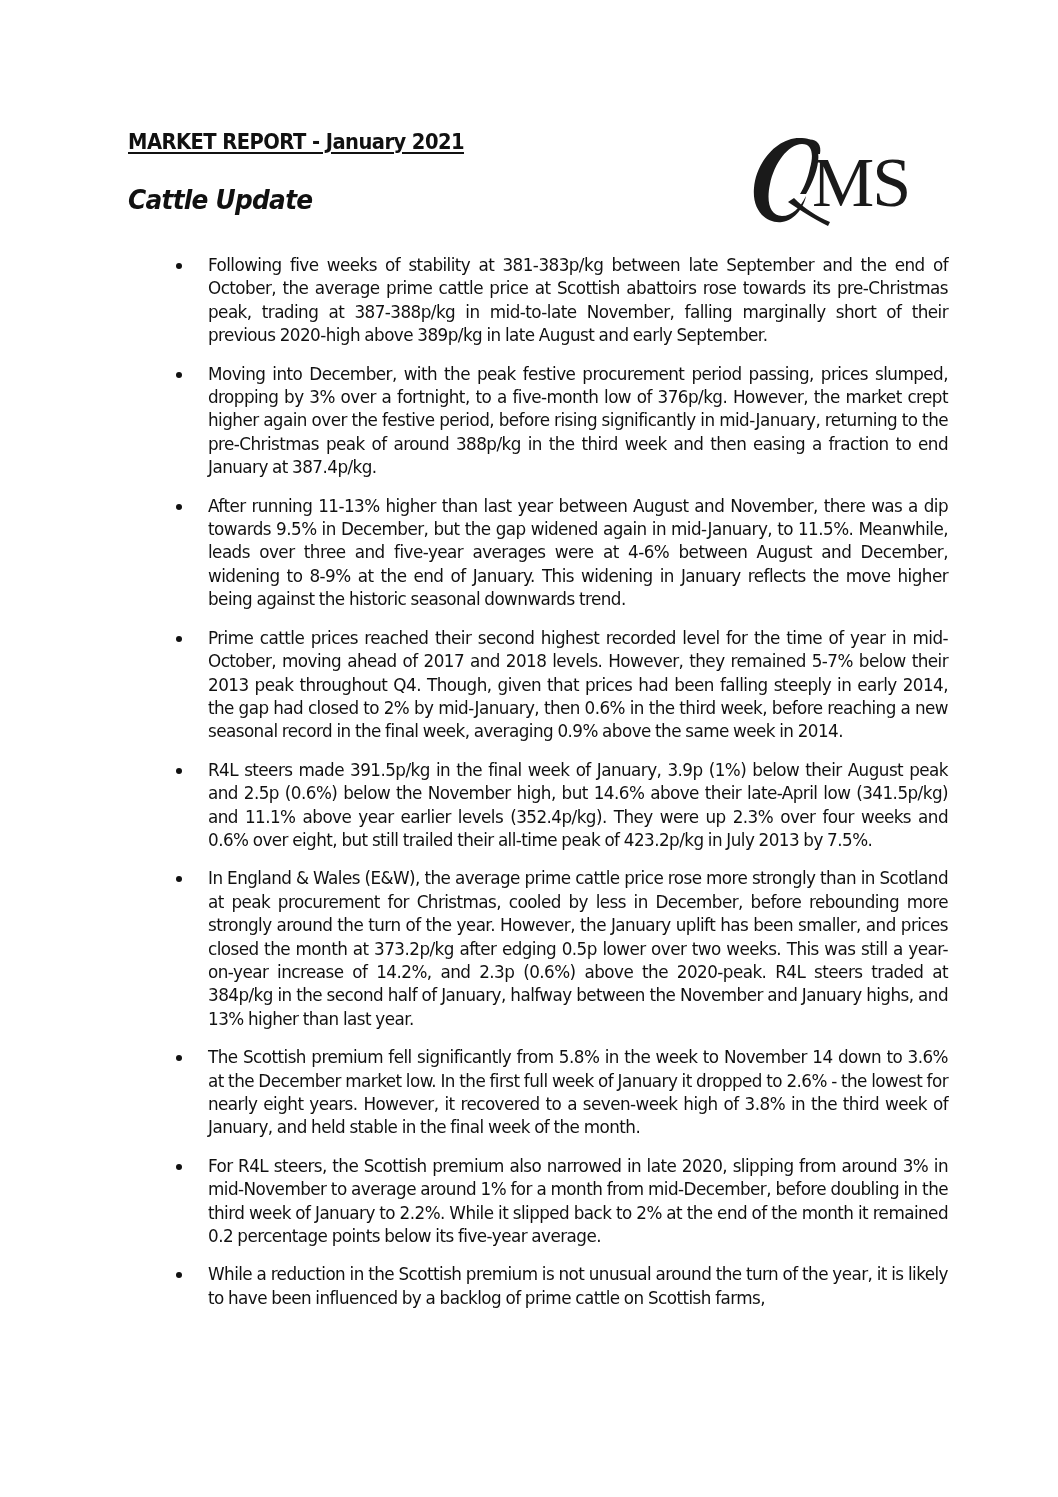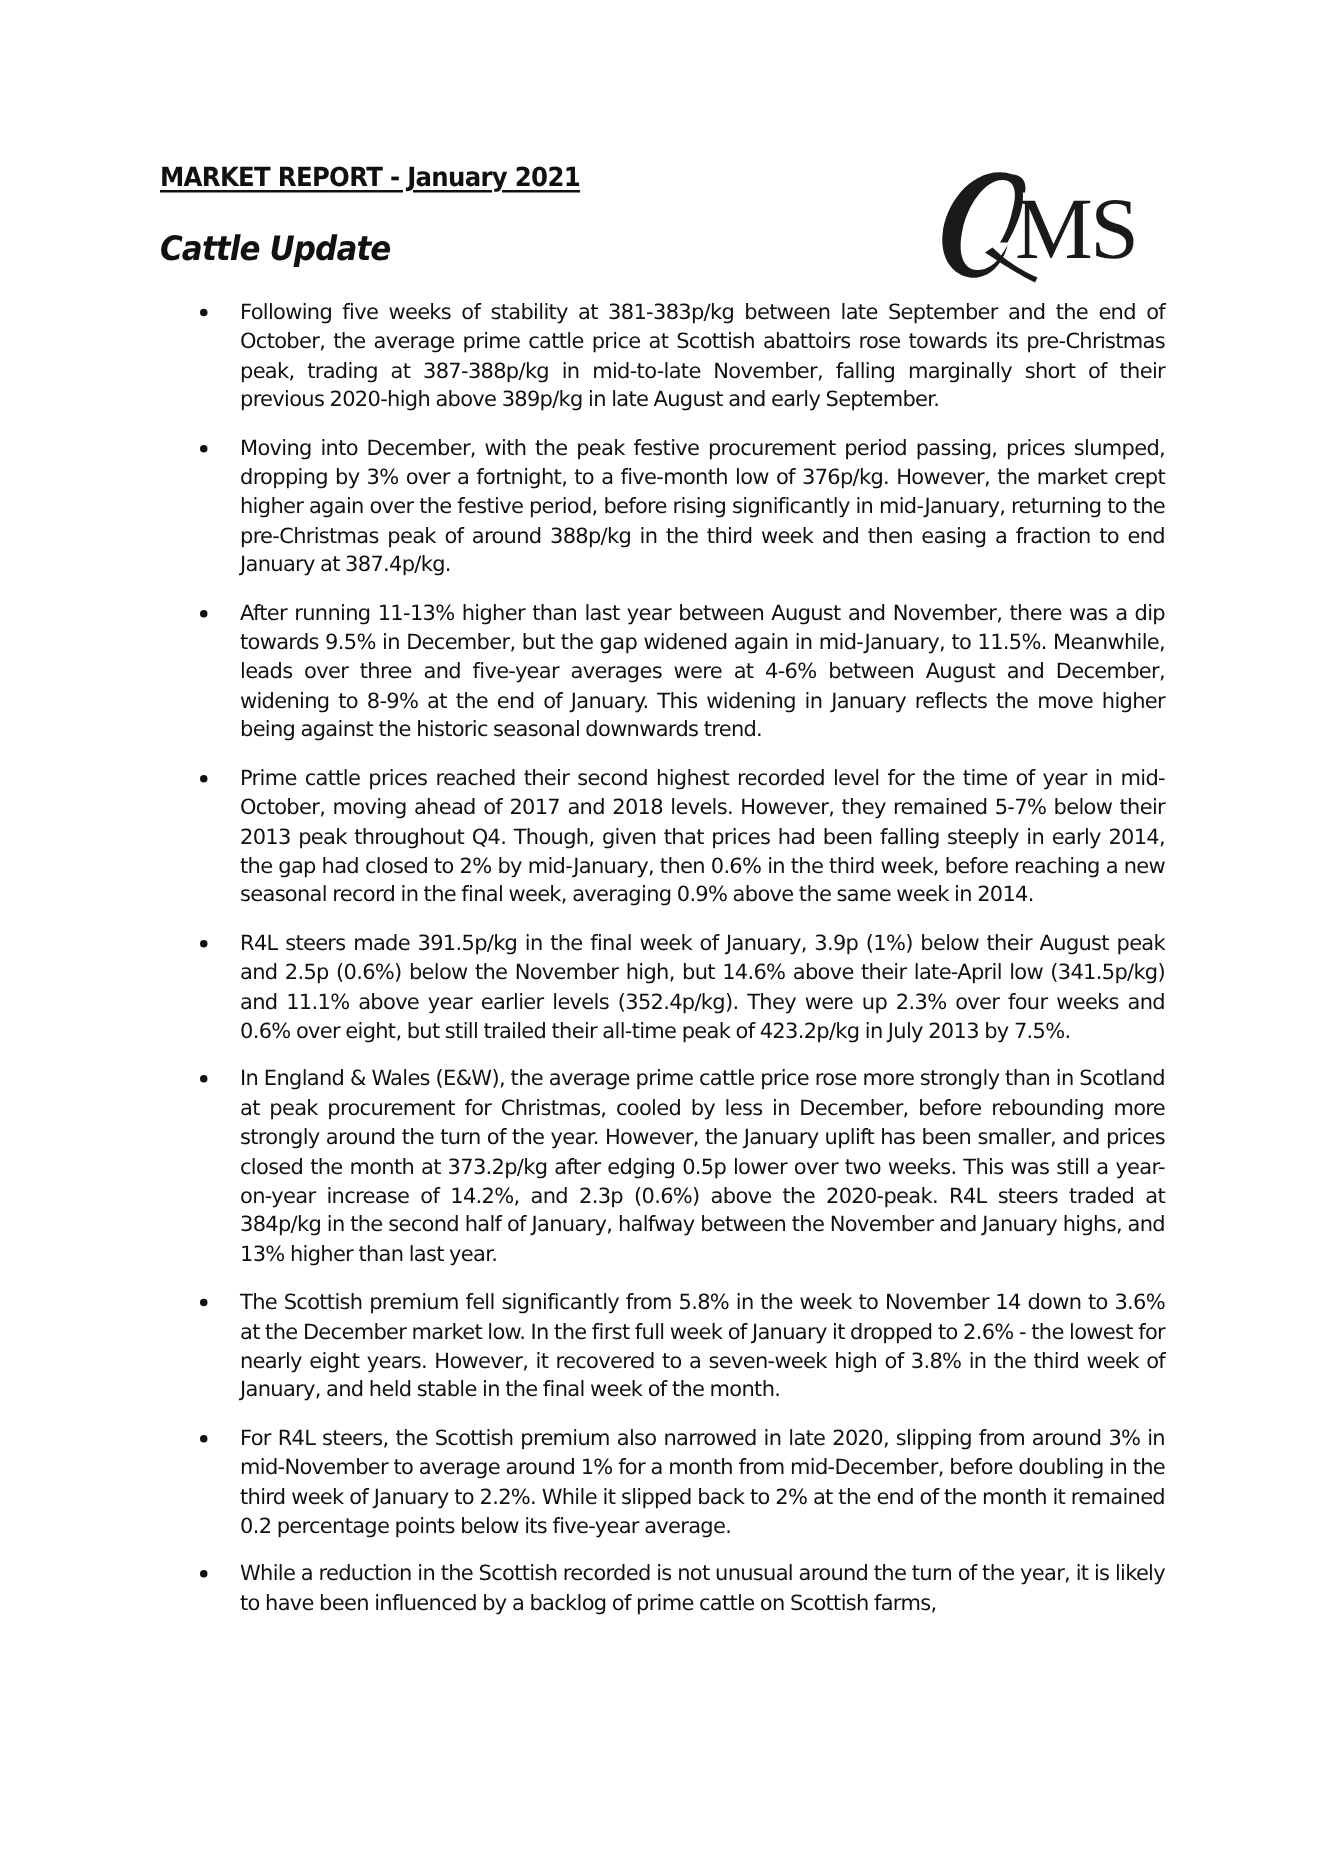--- a/index.html
+++ b/index.html
@@ -54,21 +54,21 @@
       left: 748px;
       top: 132px;
       width: 190px;
       height: 96px;
     }
     .bullets {
       position: absolute;
       left: 160px;
       top: 238px;
       width: 772px;
-      margin: 0;
+      margin: 16px;
       padding: 0;
       list-style: none;
     }
     .bullet {
       position: relative;
       padding-left: 32px;
       margin: 0 0 15px 0;
     }
     .bullet-dot {
       position: absolute;
@@ -141,17 +141,17 @@
     <li class="bullet">
       <span class="bullet-dot"></span>
       <span class="bullet-text">The Scottish premium fell significantly from 5.8% in the week to November 14 down to 3.6% at the December market low. In the first full week of January it dropped to 2.6% - the lowest for nearly eight years.  However, it recovered to a seven-week high of 3.8% in the third week of January, and held stable in the final week of the month.</span>
     </li>
     <li class="bullet">
       <span class="bullet-dot"></span>
       <span class="bullet-text">For R4L steers, the Scottish premium also narrowed in late 2020, slipping from around 3% in mid-November to average around 1% for a month from mid-December, before doubling in the third week of January to 2.2%.  While it slipped back to 2% at the end of the month it remained 0.2 percentage points below its five-year average.</span>
     </li>
     <li class="bullet">
       <span class="bullet-dot"></span>
-      <span class="bullet-text">While a reduction in the Scottish recorded is not unusual around the turn of the year, it is likely to have been influenced by a backlog of prime cattle on Scottish farms,</span>
+      <span class="bullet-text">While a reduction in the Scottish premium is not unusual around the turn of the year, it is likely to have been influenced by a backlog of prime cattle on Scottish farms,</span>
     </li>
   </ul>
 
 </div>
 
 </body></html>

